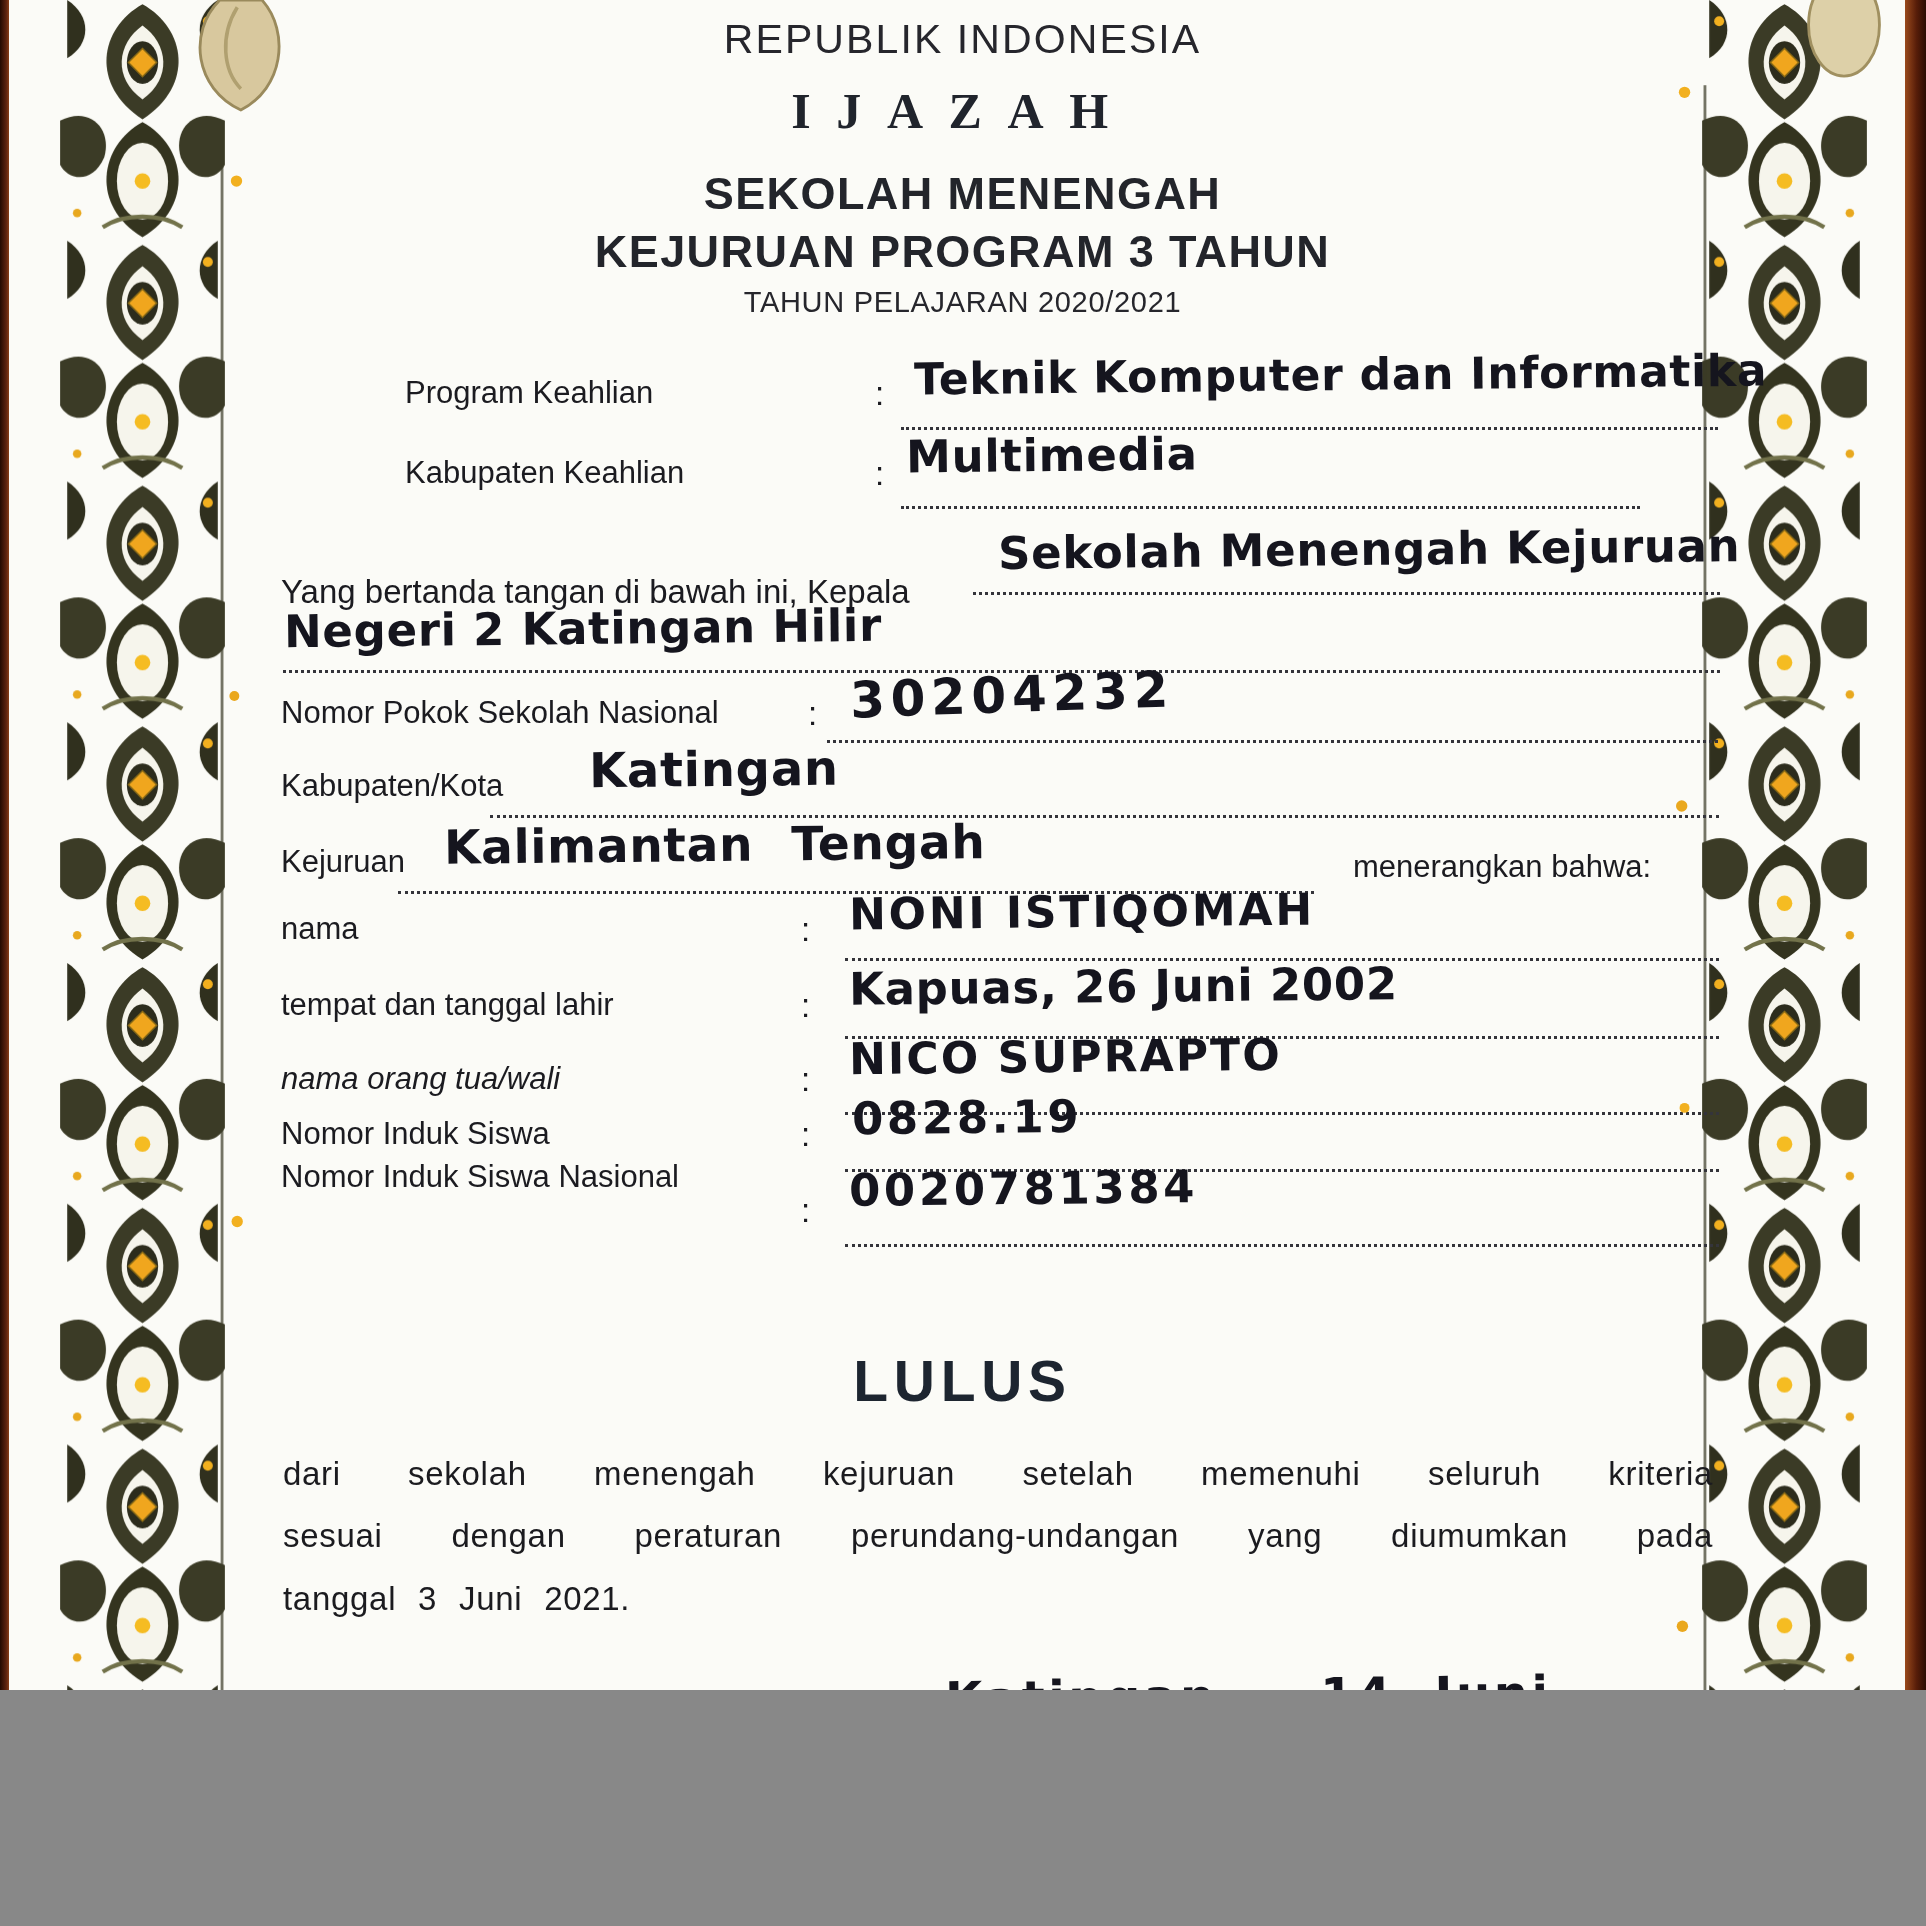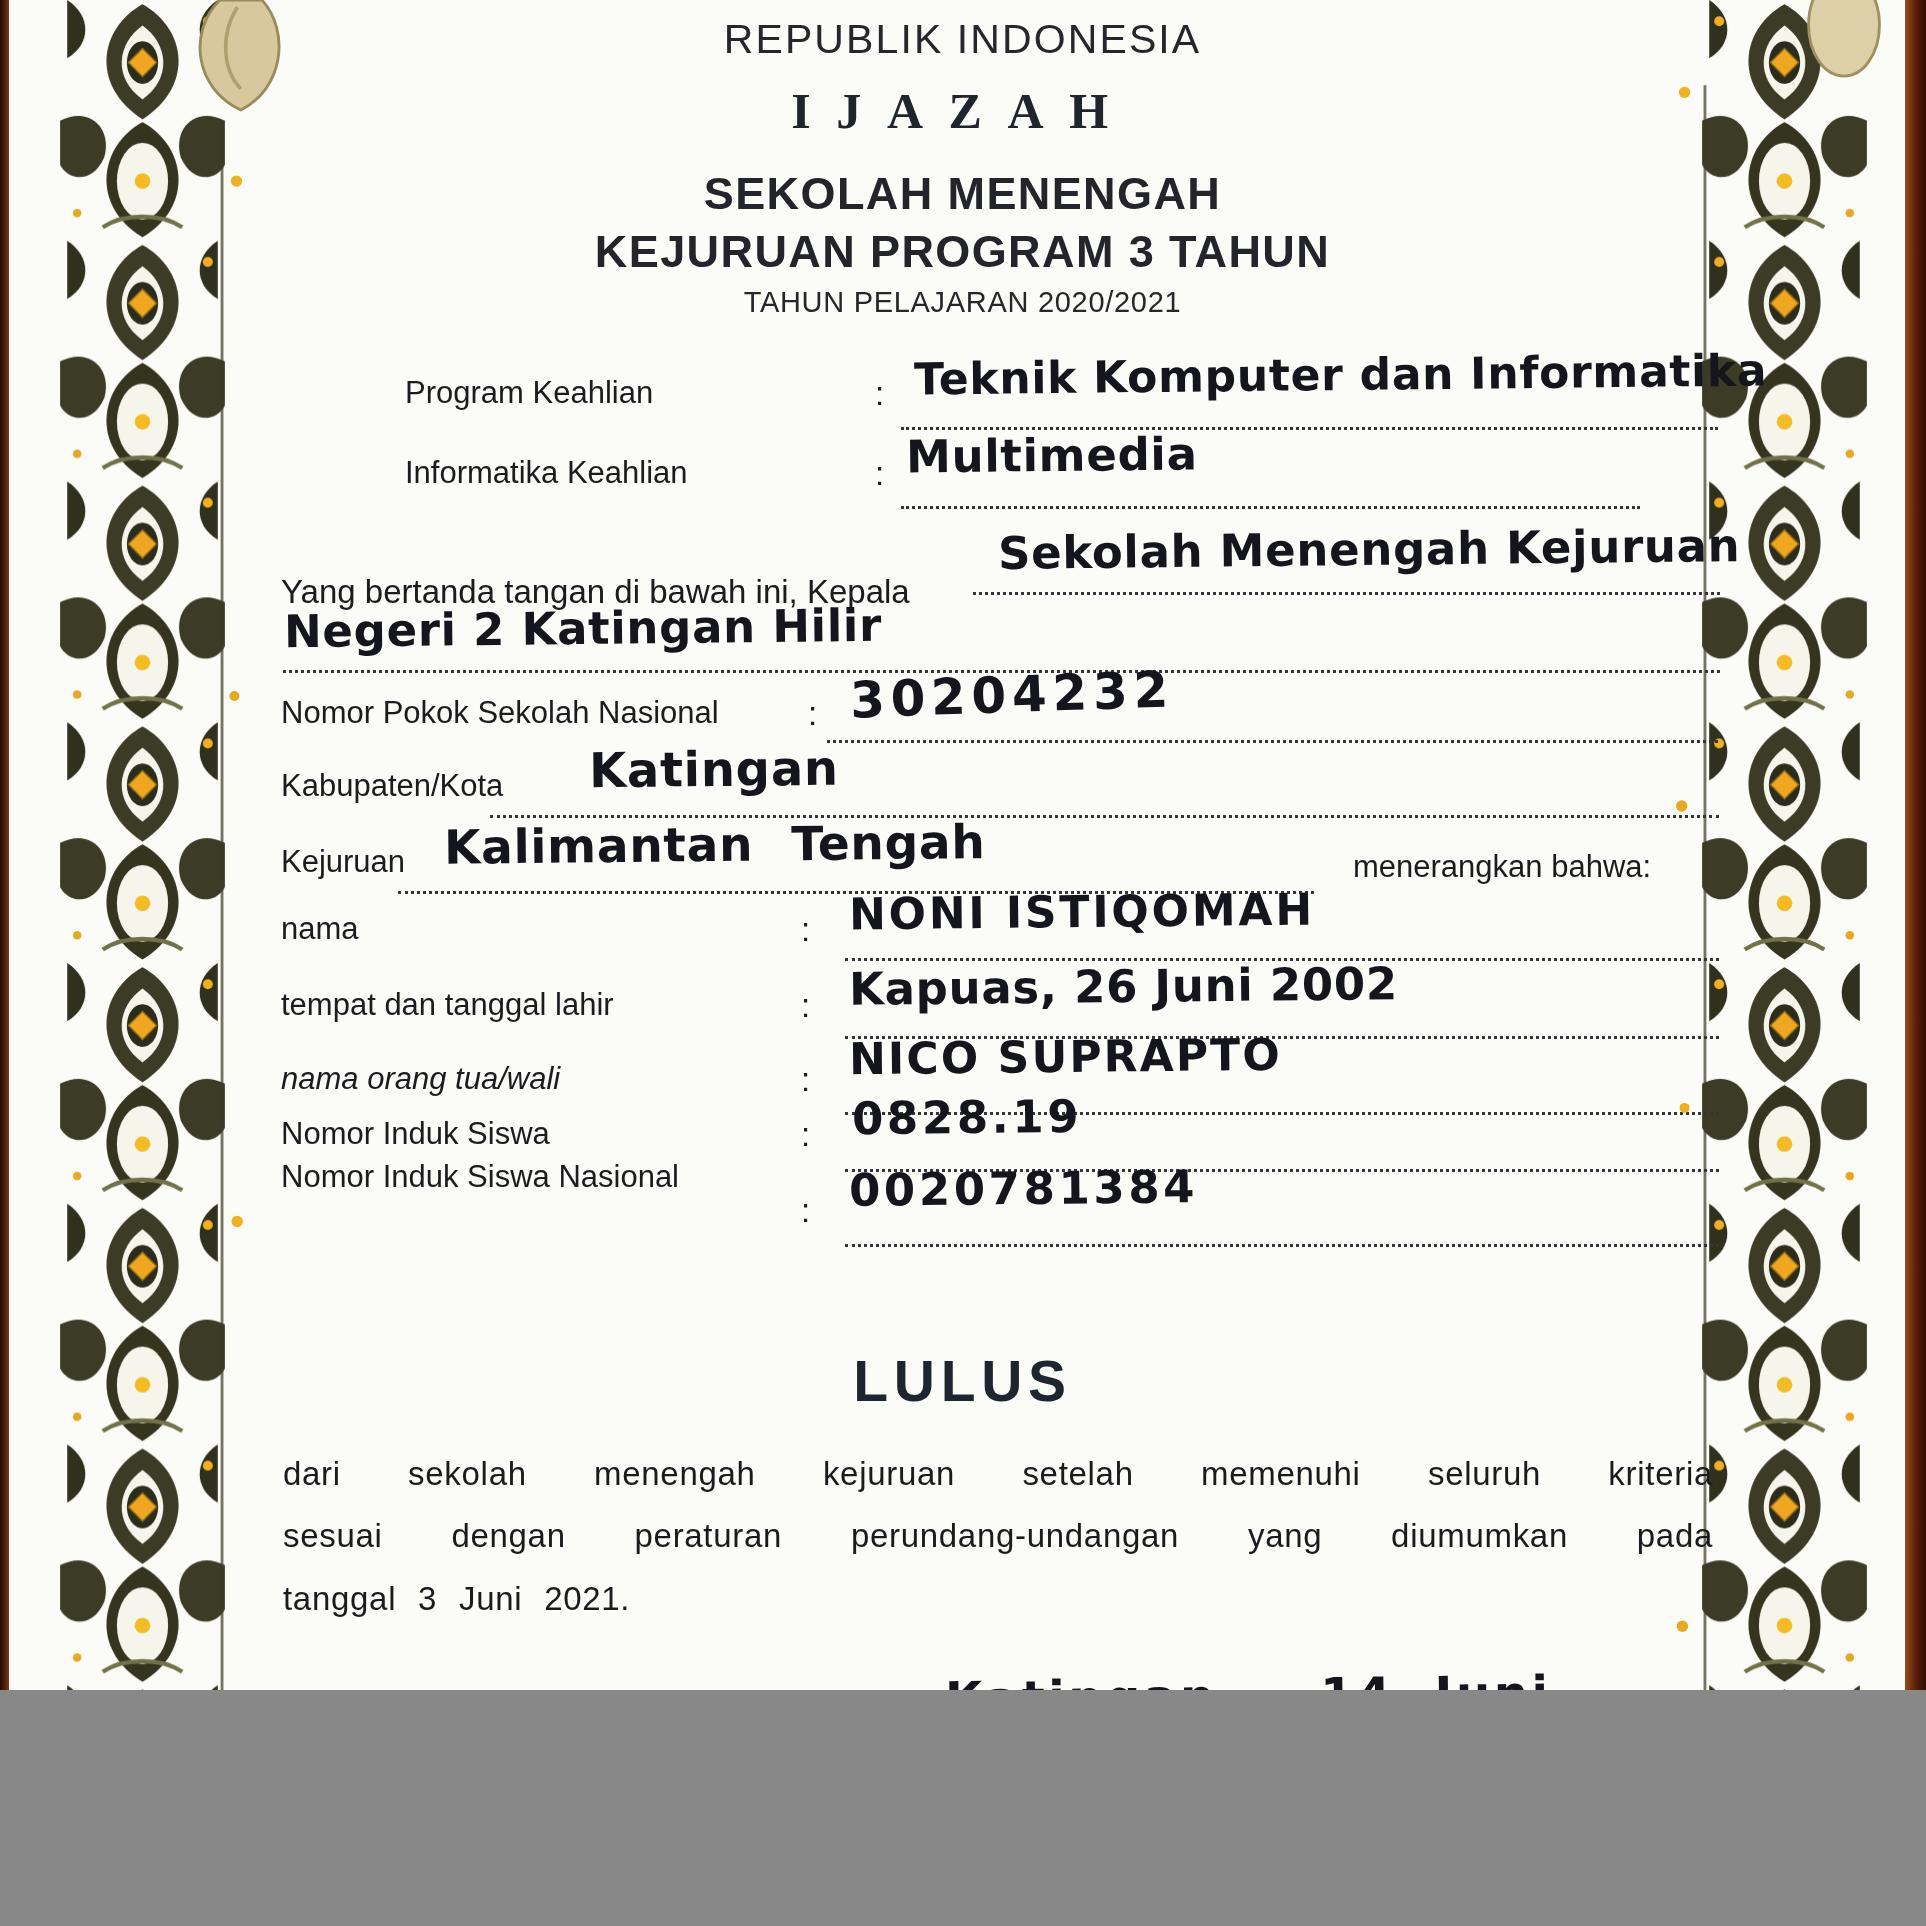--- a/index.html
+++ b/index.html
@@ -90,21 +90,21 @@
   <div class="centerwrap h-school h-line1">SEKOLAH MENENGAH</div>
   <div class="centerwrap h-title">IJAZAH</div>
   <div class="centerwrap h-school h-line2">KEJURUAN PROGRAM 3 TAHUN</div>
   <div class="centerwrap h-year">TAHUN PELAJARAN 2020/2021</div>
 
   <div class="lbl" style="left:405px;top:375px;">Program Keahlian</div>
   <div class="colon" style="left:875px;top:375px;">:</div>
   <div class="hw" style="left:914px;top:349px;font-size:44px;">Teknik Komputer dan Informatika</div>
   <div class="dots" style="left:901px;top:427px;width:817px;"></div>
 
-  <div class="lbl" style="left:405px;top:455px;">Informatika Keahlian</div>
+  <div class="lbl" style="left:405px;top:455px;">Kabupaten Keahlian</div>
   <div class="colon" style="left:875px;top:455px;">:</div>
   <div class="hw" style="left:906px;top:429px;font-size:45px;">Multimedia</div>
   <div class="dots" style="left:901px;top:506px;width:739px;"></div>
 
   <div class="lbl lbl-big" style="left:281px;top:573px;">Yang bertanda tangan di bawah ini, Kepala</div>
   <div class="hw" style="left:998px;top:523px;font-size:45px;">Sekolah Menengah Kejuruan</div>
   <div class="dots" style="left:973px;top:592px;width:747px;"></div>
   <div class="hw" style="left:284px;top:602px;font-size:45px;">Negeri 2 Katingan Hilir</div>
   <div class="dots" style="left:283px;top:670px;width:1437px;"></div>
 

